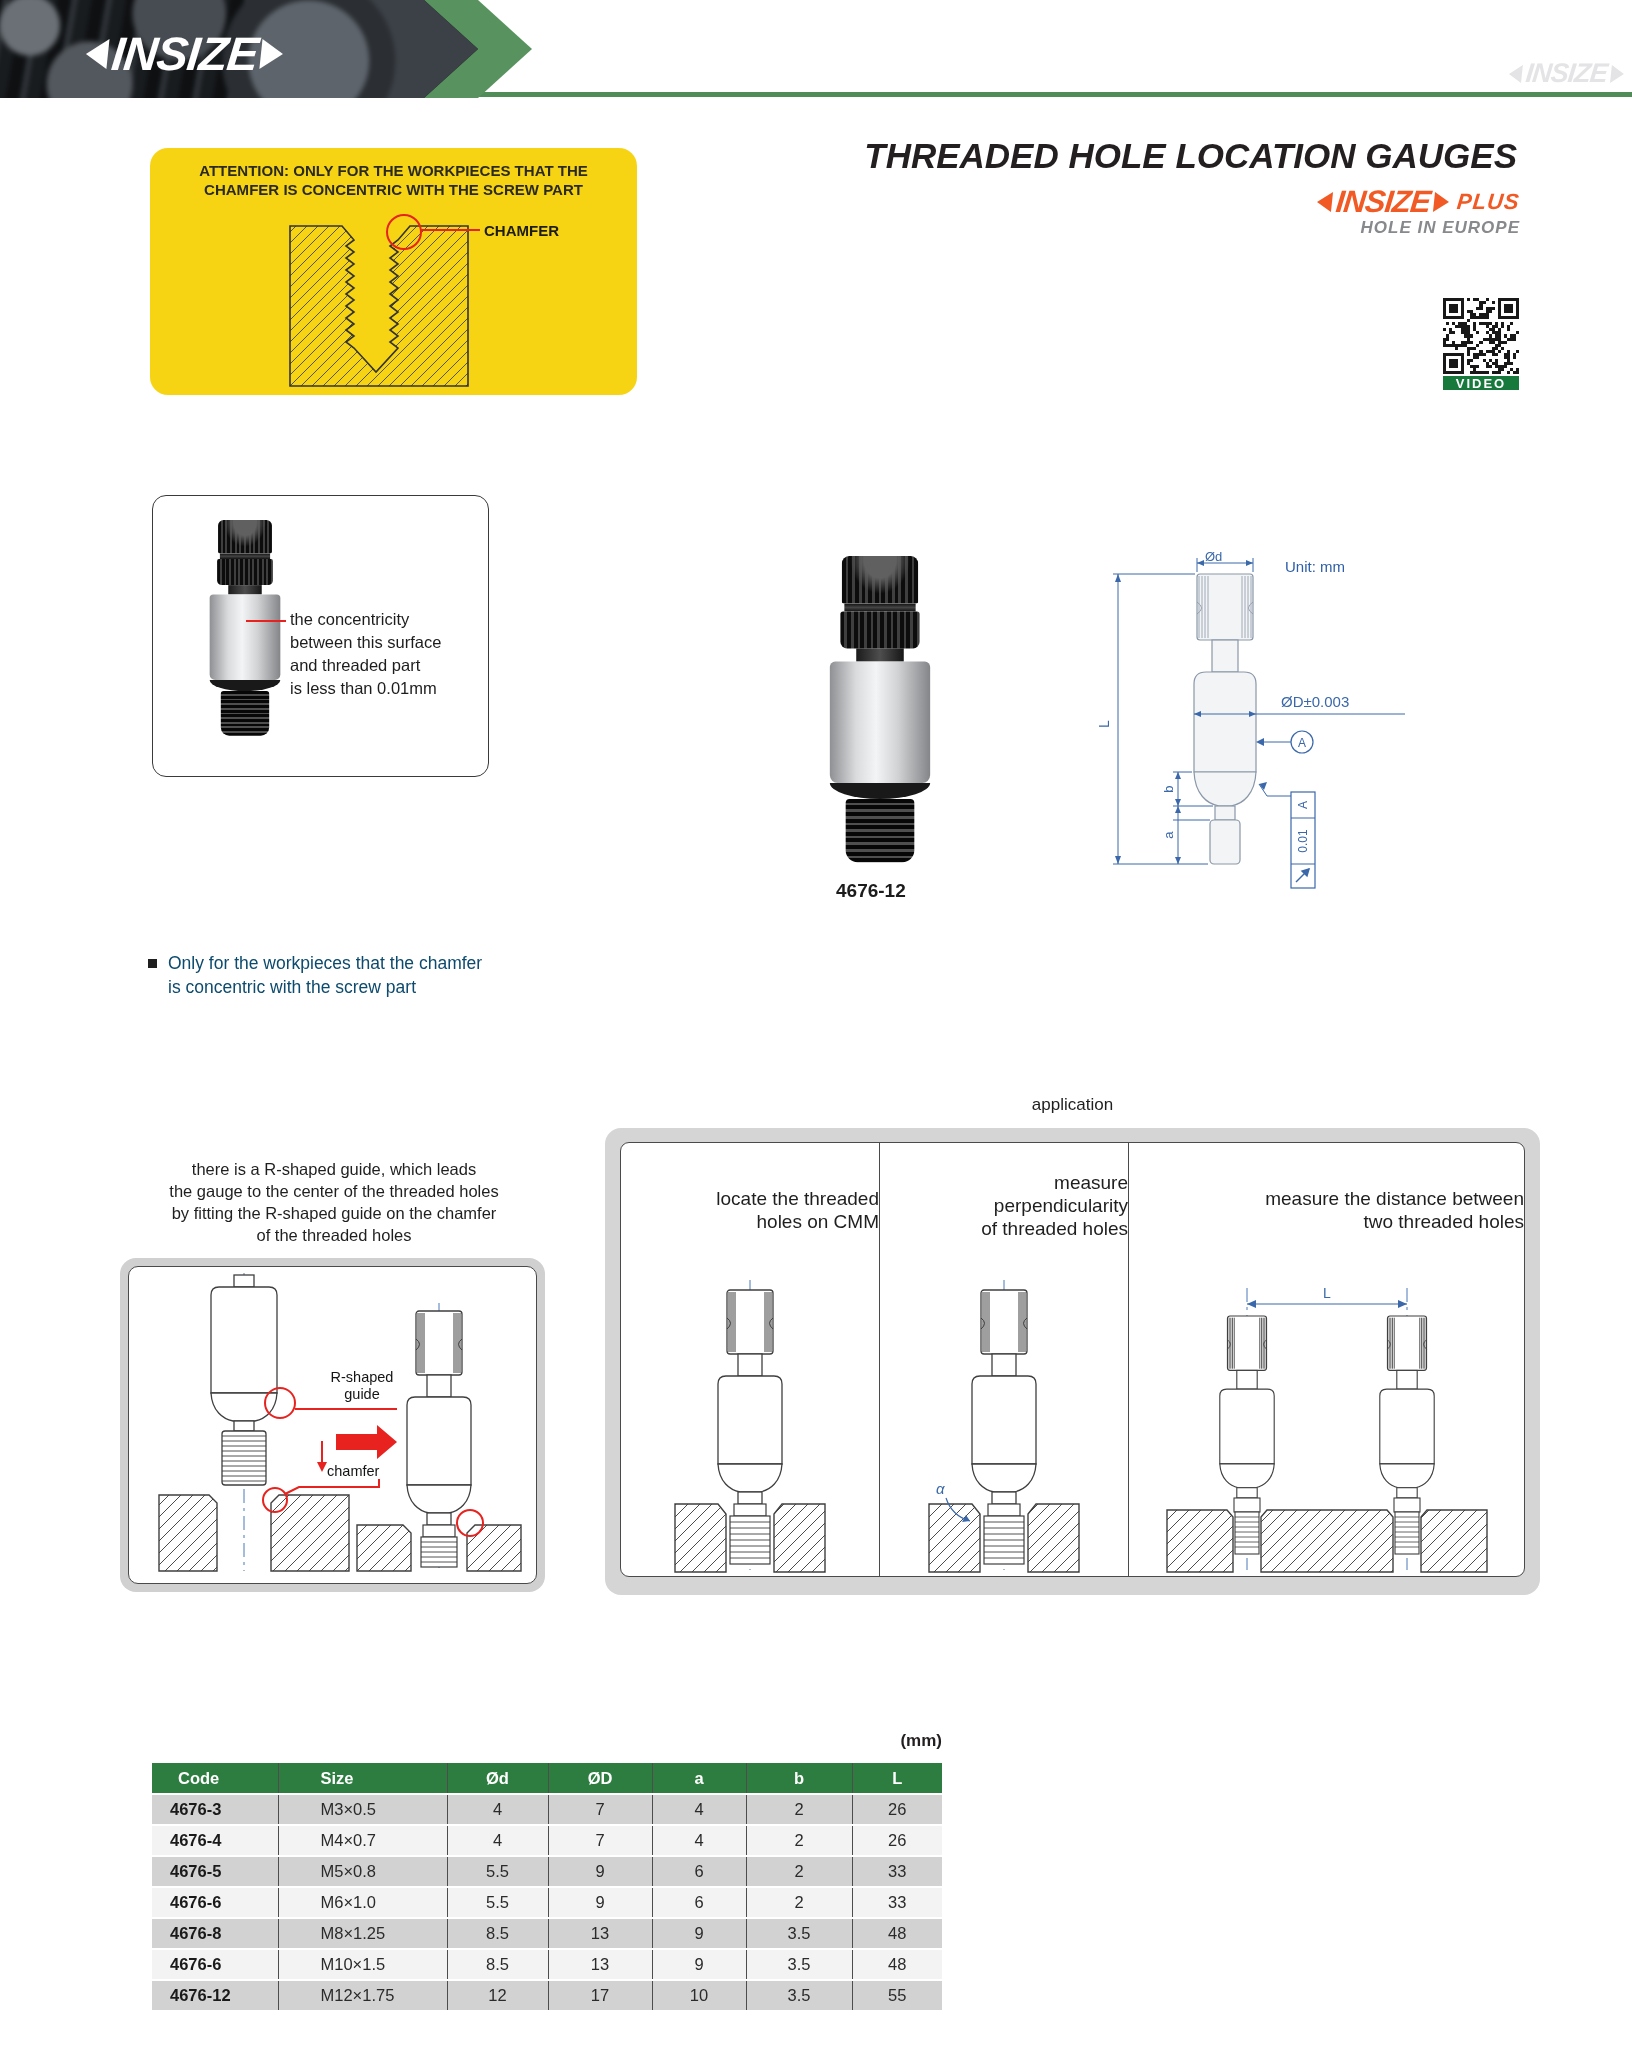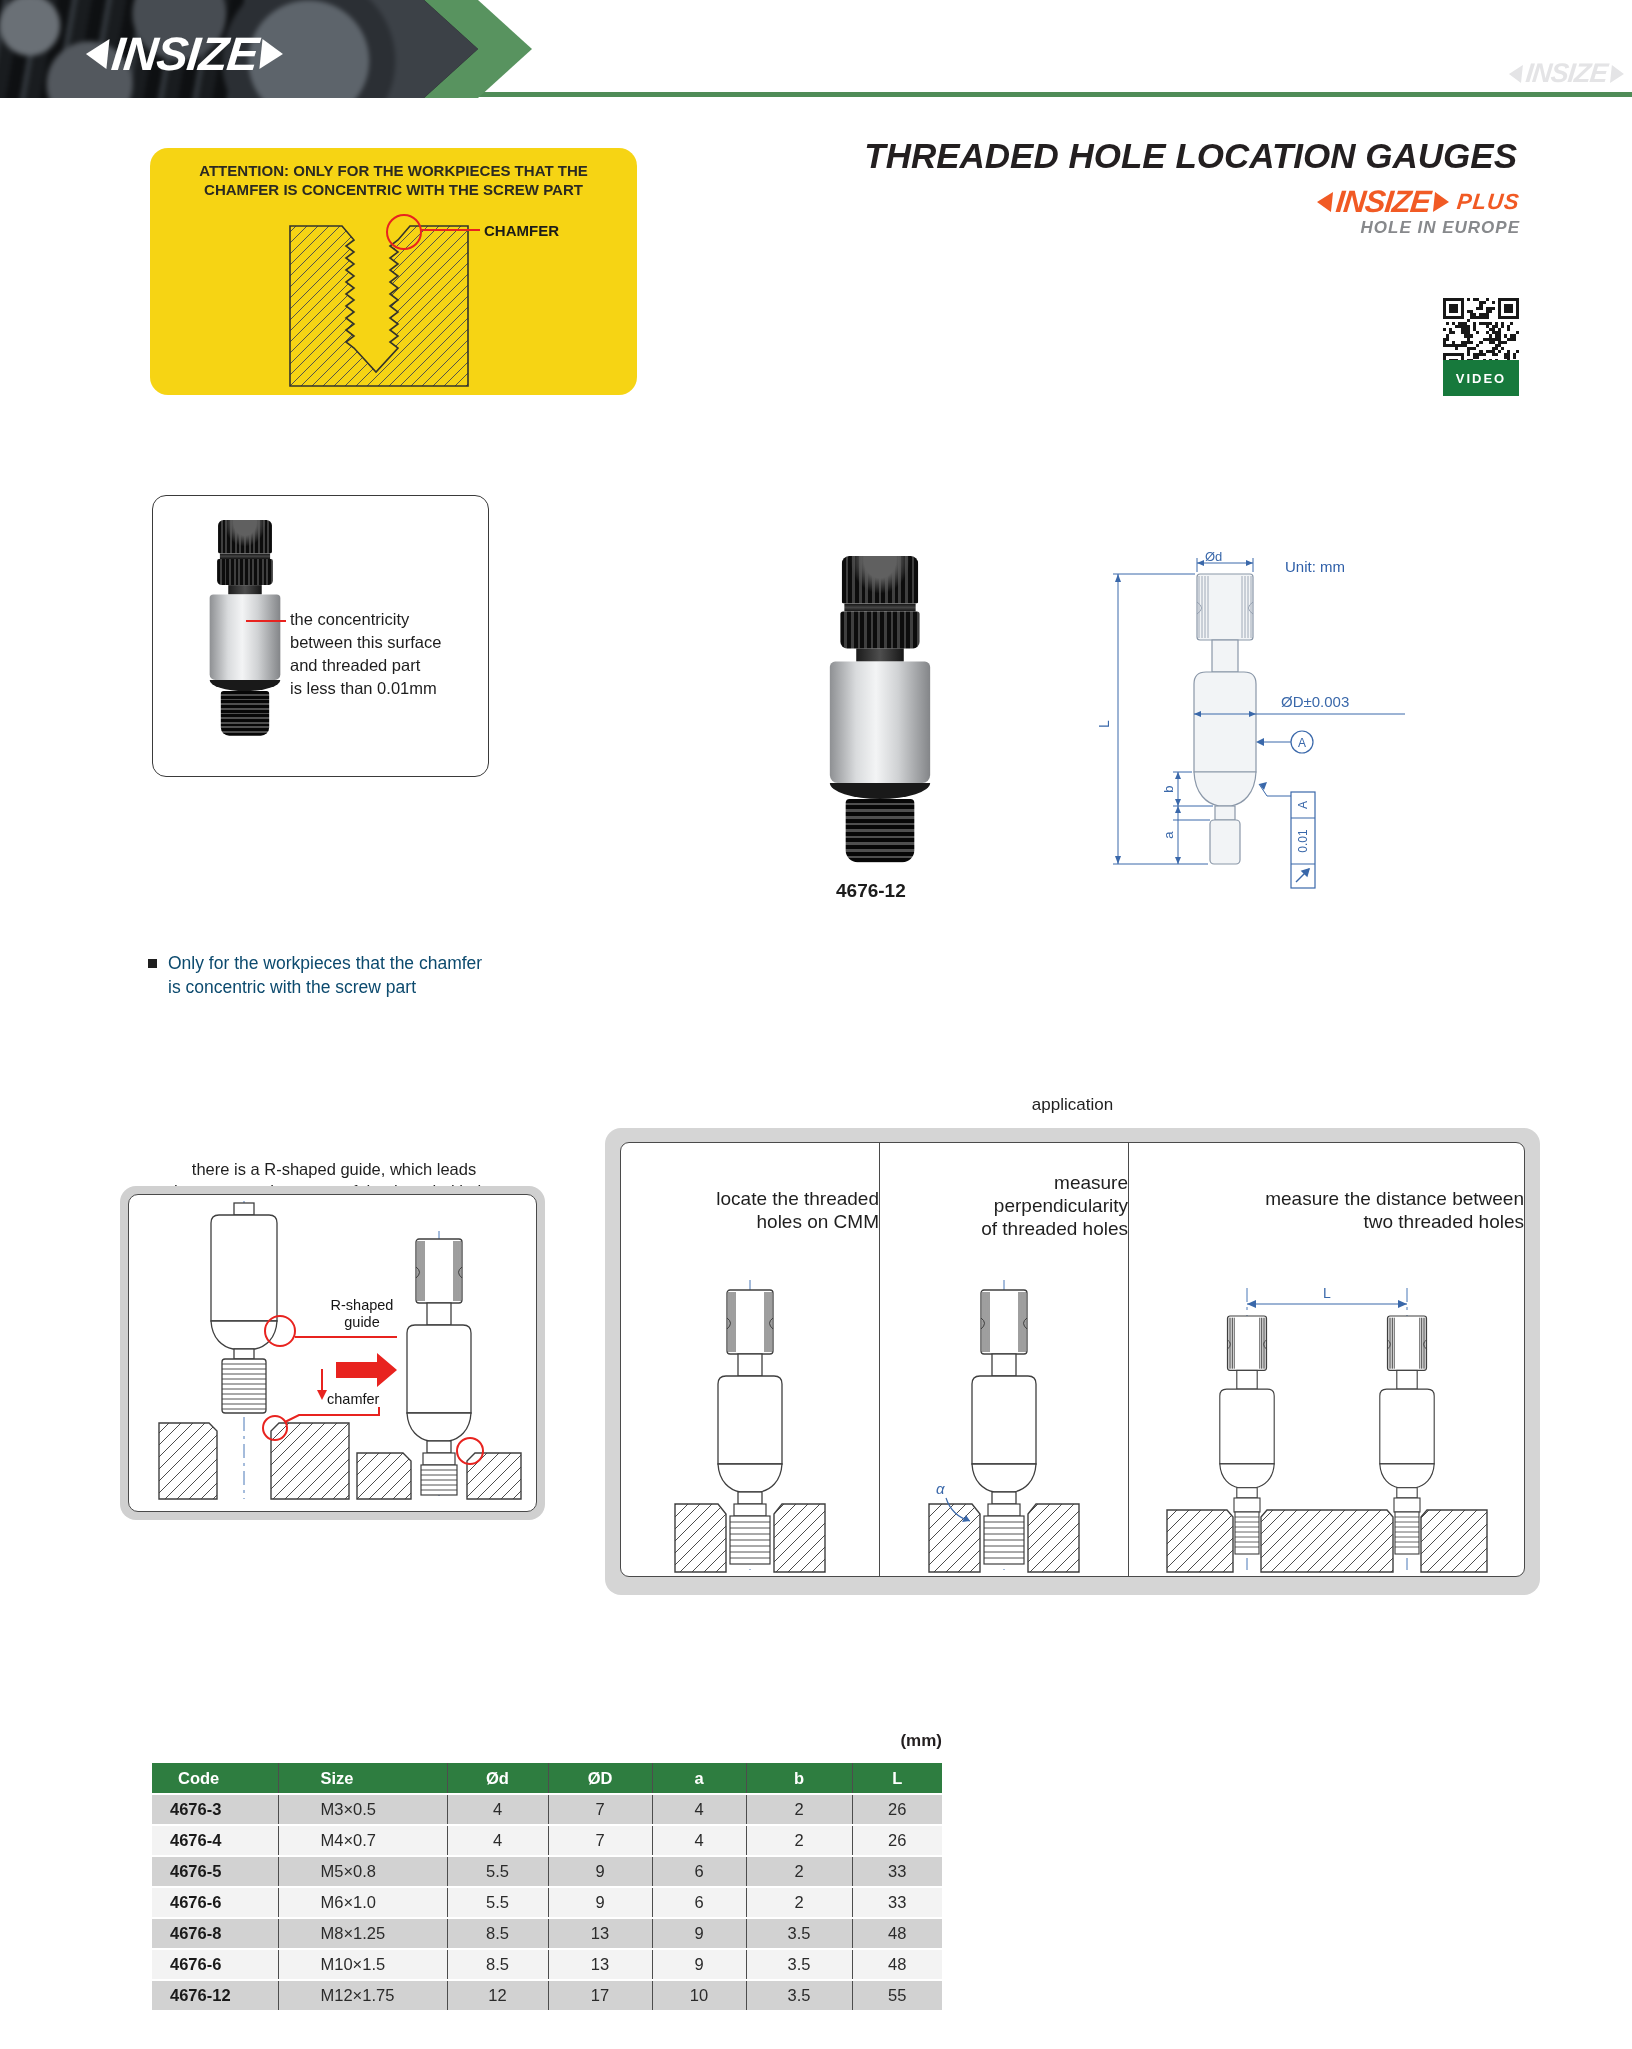--- a/index.html
+++ b/index.html
@@ -44,21 +44,21 @@
   .plusbrand{position:absolute;left:1100px;top:184px;width:420px;display:flex;justify-content:flex-end;align-items:center;gap:8px;color:#f15a24;}
   .plusbrand .brand{font-size:31px;}
   .plusbrand .tri-l{border-top:10px solid transparent;border-bottom:10px solid transparent;border-right:15px solid #f15a24;}
   .plusbrand .tri-r{border-top:10px solid transparent;border-bottom:10px solid transparent;border-left:15px solid #f15a24;}
   .plusbrand .plus{font-size:22px;font-weight:bold;font-style:italic;letter-spacing:1px;transform:skewX(-6deg);}
   .madein{position:absolute;left:1100px;top:218px;width:420px;text-align:right;color:#87898c;
     font-weight:bold;font-style:italic;font-size:17px;letter-spacing:1px;}
 
   
   .qr{position:absolute;left:1443px;top:298px;width:76px;height:76px;background:#fff;}
-  .video-badge{position:absolute;left:1443px;top:360px;width:76px;height:36px;background:#17793c;color:#fff;
+  .video-badge{position:absolute;left:1443px;top:376px;width:76px;height:14px;background:#17793c;color:#fff;
     font-weight:bold;font-size:13px;letter-spacing:2px;display:flex;align-items:center;justify-content:center;}
 
   
   .conc{position:absolute;left:152px;top:495px;width:337px;height:282px;border:1.5px solid #3a3a3a;border-radius:14px;background:#fff;}
   .conc-note{position:absolute;left:137px;top:112px;font-size:16.5px;line-height:23px;color:#1d1d1d;}
   .conc-pointer{position:absolute;left:93px;top:124px;width:40px;height:2px;background:#e8231f;}
 
   
   .gauge{position:absolute;width:76px;display:flex;flex-direction:column;align-items:center;transform-origin:top center;}
   .g-cap-top{width:58px;height:36px;border-radius:6px 6px 2px 2px;
@@ -77,21 +77,21 @@
 
   
   .tdraw{position:absolute;left:1085px;top:552px;}
 
   
   .bullet{position:absolute;left:148px;top:951px;font-size:17.5px;line-height:24px;color:#0c4a6e;padding-left:20px;}
   .bullet::before{content:"";position:absolute;left:0;top:8px;width:9px;height:9px;background:#1f1f1f;}
 
   
   .guide-note{position:absolute;left:118px;top:1158px;width:432px;text-align:center;font-size:16.5px;line-height:22px;color:#1f1f1f;}
-  .gbox{position:absolute;left:120px;top:1186px;width:425px;height:334px;background:#d0d0d0;border-radius:16px;}
+  .gbox{position:absolute;left:120px;top:1258px;width:425px;height:334px;background:#d0d0d0;border-radius:16px;}
   .gbox-inner{position:absolute;inset:8px;background:#fff;border:1.2px solid #4a4a4a;border-radius:10px;}
   .gbox-inner svg{position:absolute;left:10px;top:6px;}
   .glabel{position:absolute;font-size:14.5px;color:#141414;line-height:17px;}
   .glabel.rg{left:178px;top:102px;width:110px;text-align:center;}
   .glabel.ch{left:198px;top:196px;}
 
   
   .app-heading{position:absolute;left:605px;top:1095px;width:935px;text-align:center;font-size:17px;color:#1f1f1f;}
   .appbox{position:absolute;left:605px;top:1128px;width:935px;height:467px;background:#d5d5d5;border-radius:16px;}
   .appbox-inner{position:absolute;left:15px;right:15px;top:14px;bottom:18px;background:#fff;border:1.2px solid #4a4a4a;border-radius:9px;overflow:hidden;}

